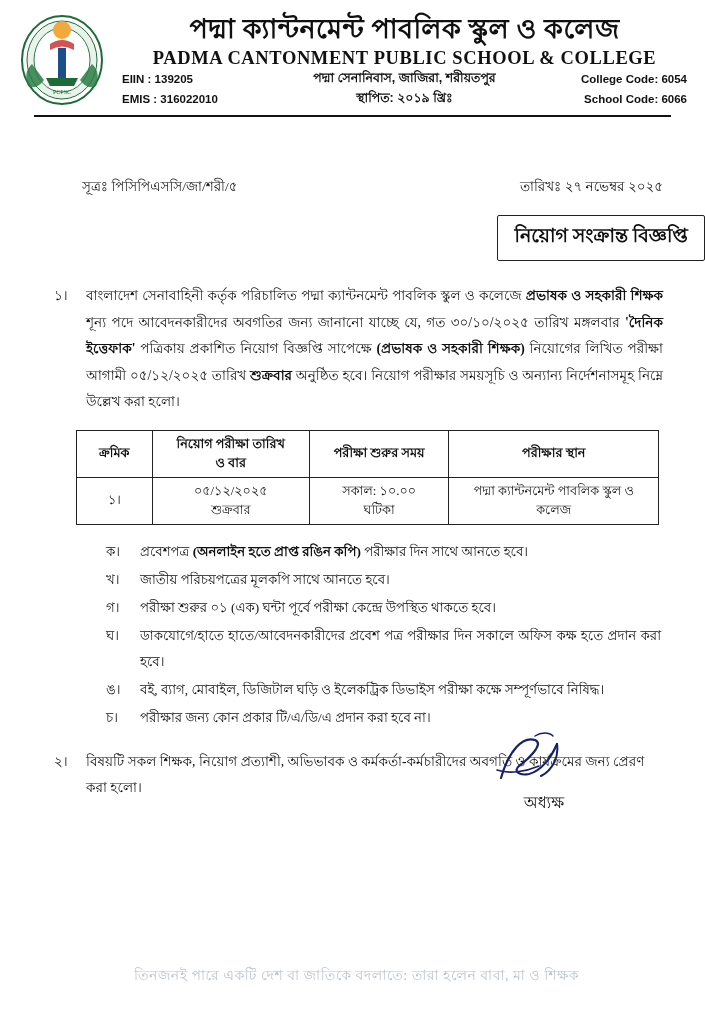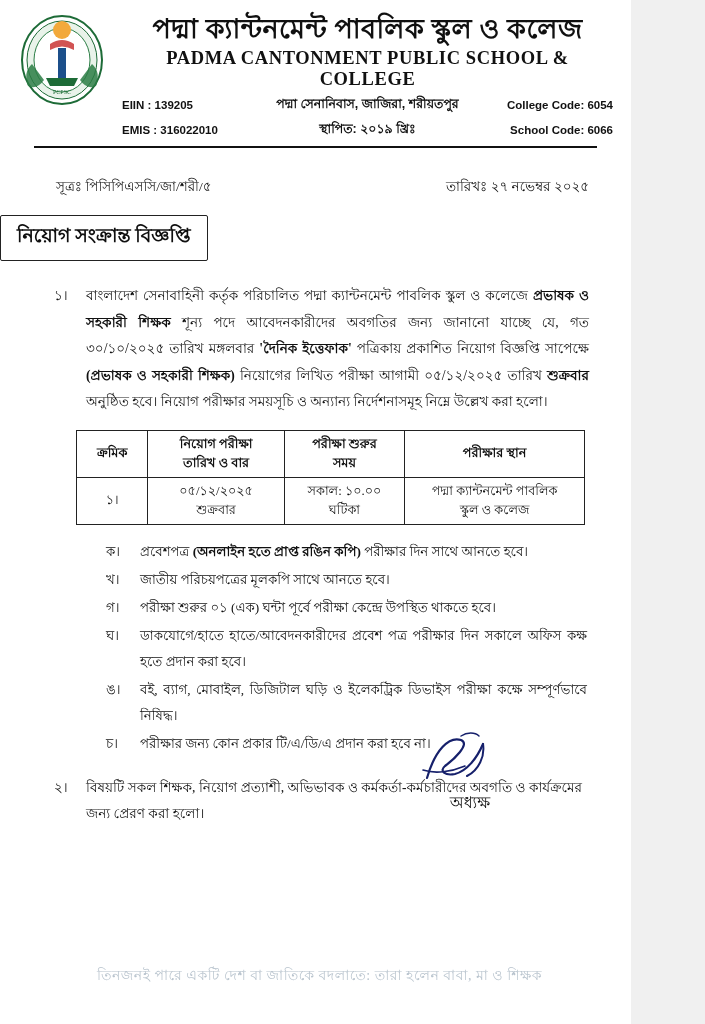--- a/index.html
+++ b/index.html
@@ -5,21 +5,21 @@
   html, body {
     margin: 0;
     padding: 0;
     background: #f0f0f0;
   }
   body {
     font-family: "Liberation Sans", sans-serif;
   }
   .page {
     position: relative;
-    width: 631px;
+    width: 705px;
     height: 1024px;
     background: #ffffff;
     overflow: hidden;
     box-sizing: border-box;
   }
 
   
   .letterhead {
     position: relative;
     padding: 10px 18px 4px 18px;
@@ -55,21 +55,20 @@
     color: #111;
     margin-top: 3px;
   }
   .head-row {
     display: flex;
     align-items: center;
     justify-content: space-between;
     font-size: 11.5px;
     font-weight: bold;
     color: #111;
-    margin-top: 5px;
   }
   .head-row .left { width: 150px; text-align: left; }
   .head-row .mid  { flex: 1; text-align: center; font-size: 12.5px; font-weight: bold;}
   .head-row .right{ width: 150px; text-align: right; }
   .contact-line {
     margin-top: 6px;
     text-align: center;
     font-size: 10.5px;
     color: #111;
   }
@@ -80,25 +79,26 @@
   }
 
   
   .memo-row {
     display: flex;
     justify-content: space-between;
     padding: 12px 42px 0 56px;
     font-family: "Liberation Serif", serif;
     font-size: 13.5px;
     color: #111;
+    margin-left: 26px;
   }
 
   
   .title-wrap {
-    text-align: left;
+    text-align: right;
     margin-top: 16px;
   }
   .doc-title {
     display: inline-block;
     border: 1.4px solid #222;
     padding: 5px 16px 7px 16px;
     font-family: "Liberation Serif", serif;
     font-weight: bold;
     font-size: 19px;
     color: #0f0f0f;

